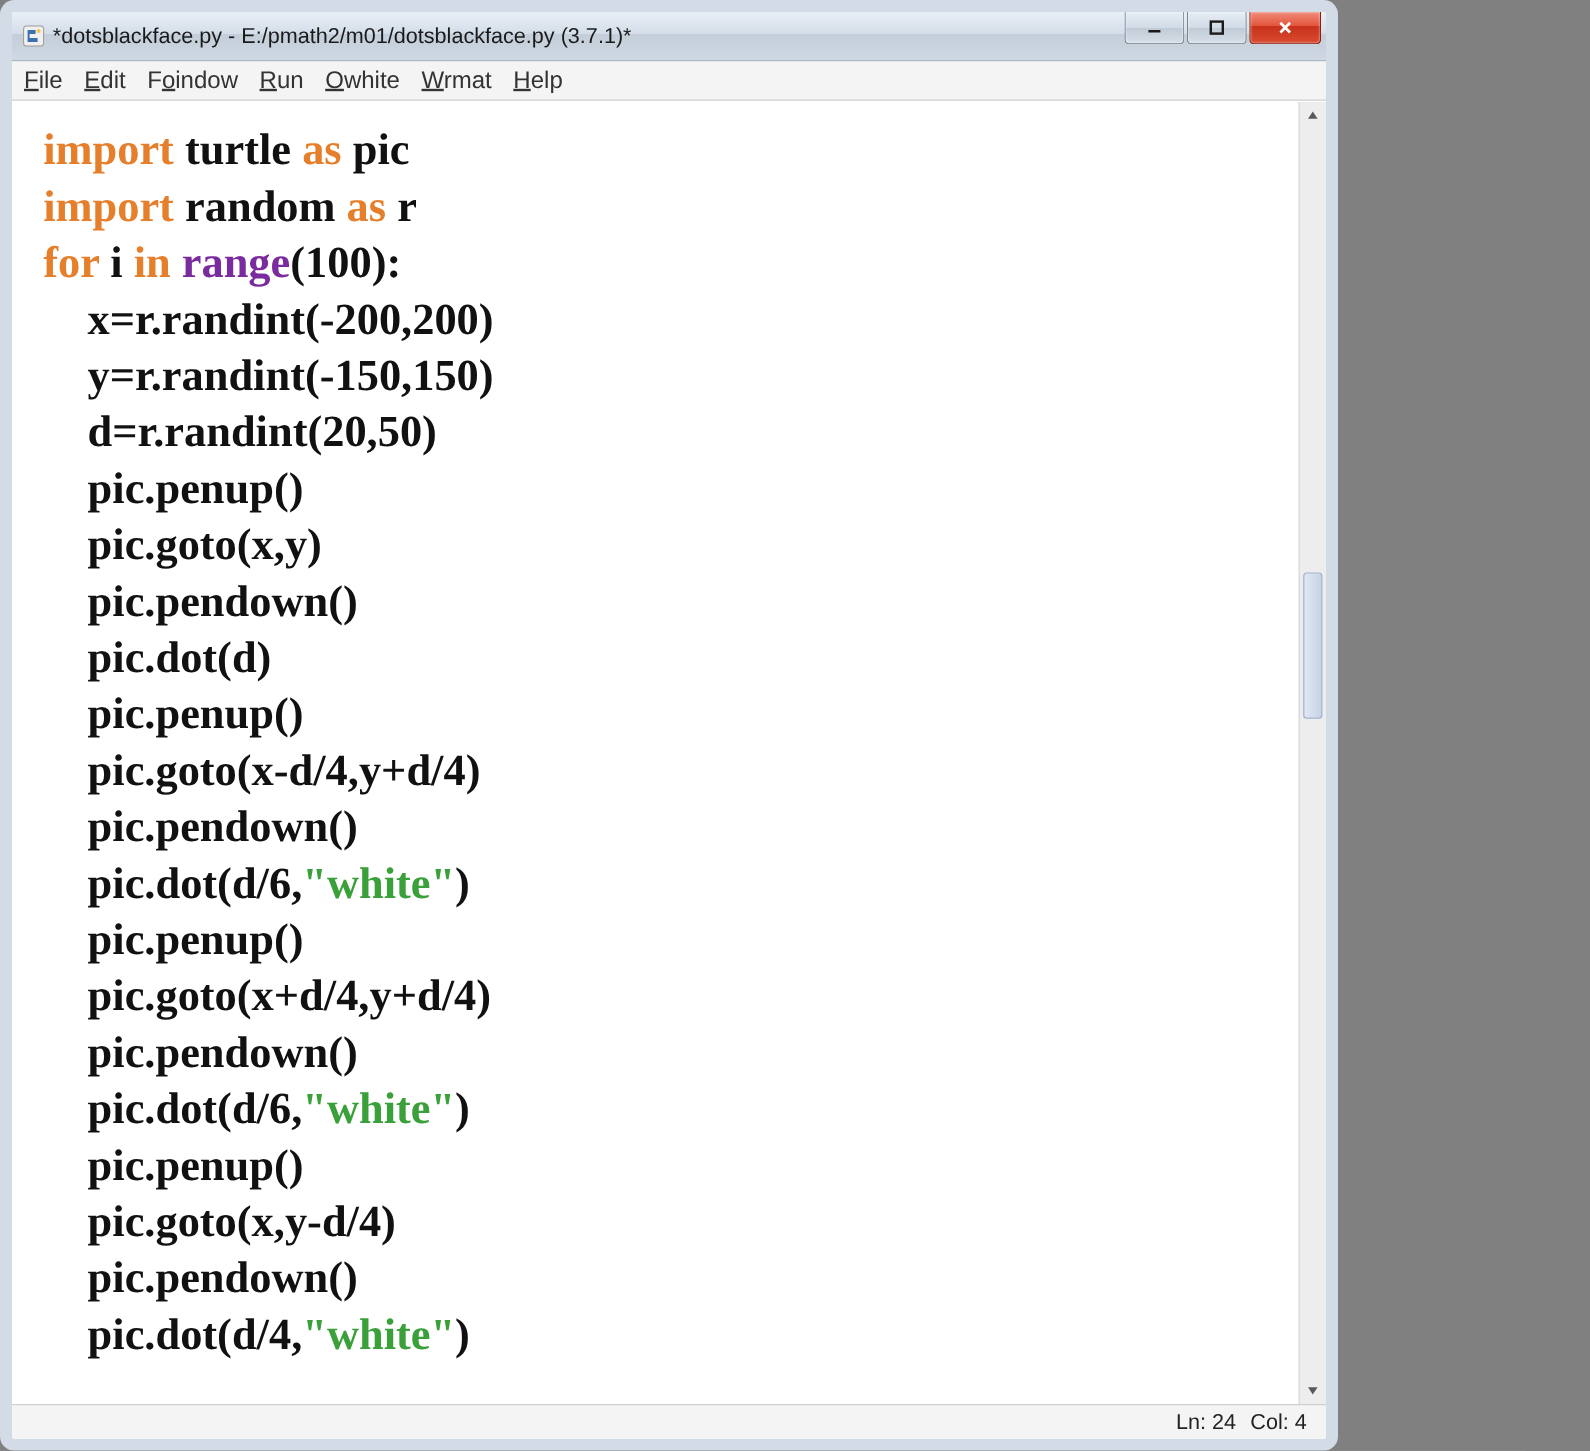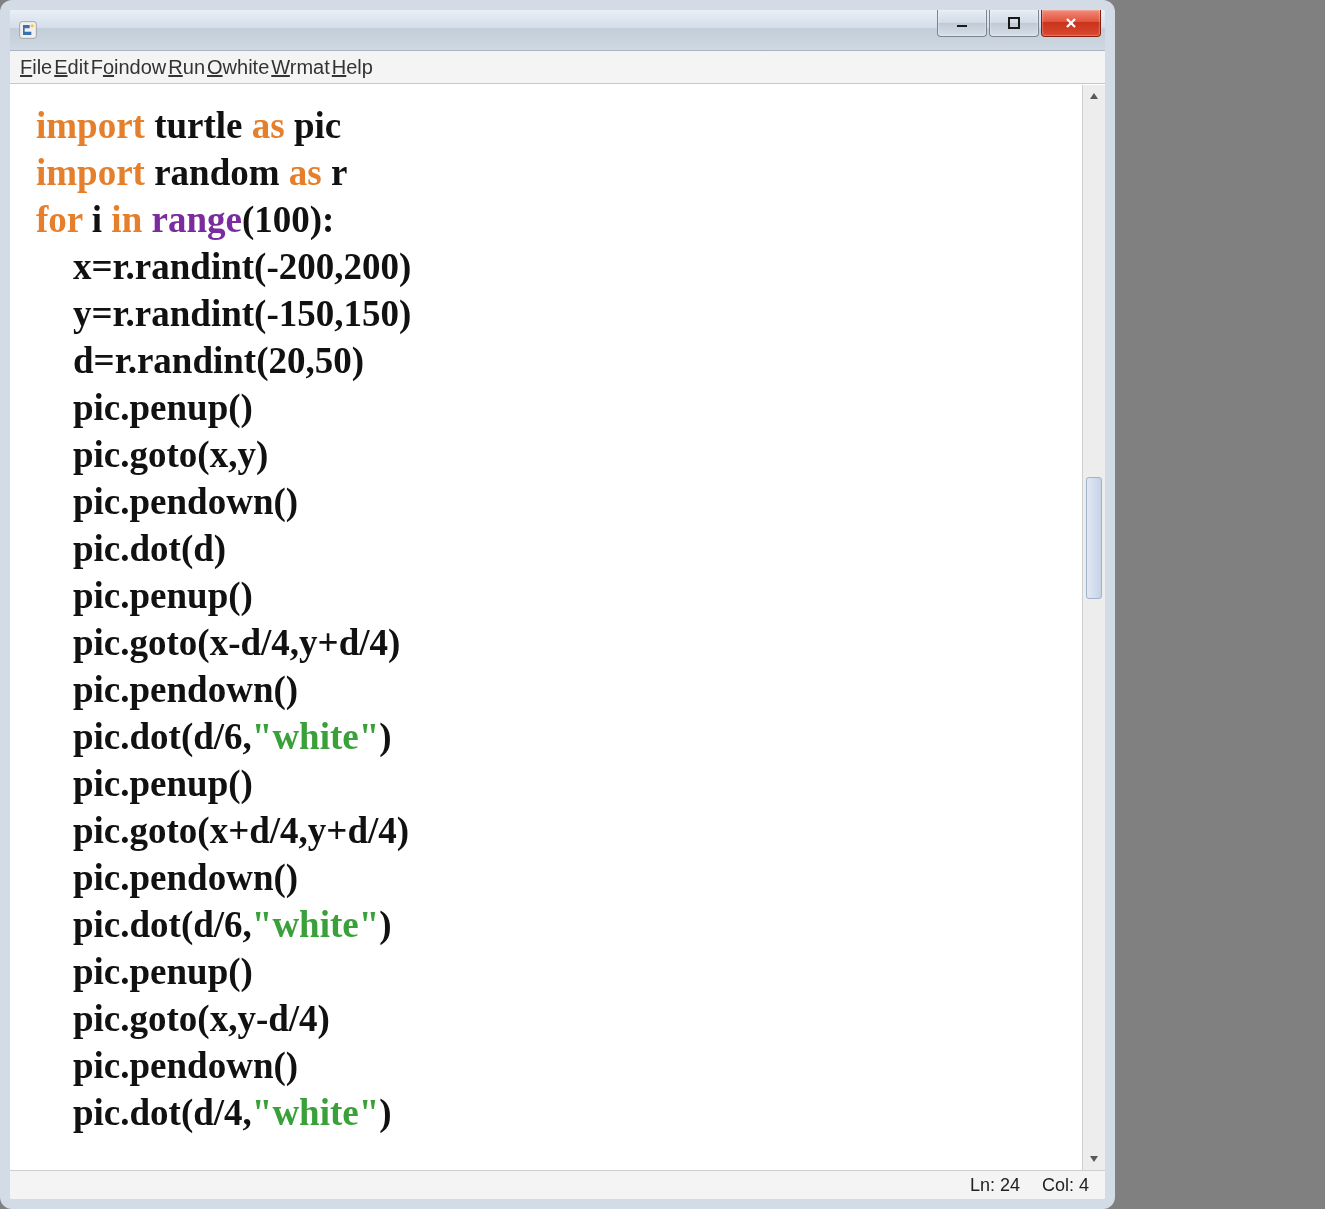--- a/index.html
+++ b/index.html
@@ -9,54 +9,55 @@
   .titlebar .icon{width:20px;height:20px;display:flex;align-items:center;justify-content:center;margin-right:6px;}
   .titlebar .icon svg{width:20px;height:20px;}
   .titlebar .title-text{font-size:18px;color:#1a1a1a;white-space:nowrap;}
   .win-buttons{position:absolute;right:4px;top:0;display:flex;}
   .win-btn{width:48px;height:26px;margin-left:2px;border:1px solid #7a8590;border-top:none;border-radius:0 0 4px 4px;display:flex;align-items:center;justify-content:center;background:linear-gradient(to bottom,#e6edf5 0%,#d1dbe6 50%,#bfcad5 51%,#d7dfe8 100%);box-shadow:0 0 2px rgba(255,255,255,.8) inset;}
   .win-btn svg{width:14px;height:14px;}
   .win-btn.close{background:linear-gradient(to bottom,#f08b7a 0%,#e2543b 45%,#c8321b 46%,#d94a30 100%);width:58px;border-color:#8b1e0c;}
   .win-btn.close svg{stroke:#fff;fill:none;stroke-width:2.3;}
   .win-btn.min svg,.win-btn.max svg{stroke:#1a1a1a;fill:none;stroke-width:2;}
   
-  .menubar{height:32px;background:#f4f4f4;border-bottom:1px solid #c7c7c7;display:flex;align-items:center;padding:0 10px;gap:2px;}
+  .menubar{height:32px;background:#f4f4f4;border-bottom:1px solid #c7c7c7;display:flex;align-items:center;padding:0 10px;gap:18px;}
   .menubar .menu-item{font-size:20px;color:#333;cursor:default;}
   .menubar .menu-item .ul{text-decoration:underline;}
   
   .client{flex:1;display:flex;position:relative;border-top:1px solid #fff;}
   .editor{flex:1;overflow:hidden;background:#fff;padding:6px 0 0 14px;position:relative;}
   pre.code{margin:12px;font-family:"Times New Roman",Georgia,serif;font-size:37px;line-height:1.27;font-weight:bold;white-space:pre;color:#111;}
   .kw-orange{color:#e57f2b;}
   .kw-purple{color:#7a2b9e;}
   .str-green{color:#3aa03a;}
   
   .vscroll{width:22px;background:#ededed;border-left:1px solid #cfcfcf;display:flex;flex-direction:column;align-items:center;}
   .vscroll .arrow{width:100%;height:22px;display:flex;align-items:center;justify-content:center;}
   .vscroll .arrow svg{width:10px;height:10px;fill:#595959;}
   .vscroll .track{flex:1;width:100%;position:relative;}
   .vscroll .thumb{position:absolute;left:3px;right:3px;top:370px;height:120px;background:linear-gradient(to right,#e1e8f3,#c6d3e6);border:1px solid #9fb1cc;border-radius:3px;}
   
-  .statusbar{height:28px;border-top:1px solid #cfcfcf;background:#f4f4f4;display:flex;justify-content:flex-end;align-items:center;padding:0 16px;font-size:18px;color:#222;gap:22px;}
+  .statusbar{height:28px;border-top:1px solid #cfcfcf;background:#f4f4f4;display:flex;justify-content:flex-end;align-items:center;padding:0 16px;font-size:18px;color:#222;gap:12px;}
   
   .window-outer{border:10px solid rgba(173,190,210,.55);border-radius:12px;}
 </style>
 </head>
 <body>
 
 <div class="window-outer">
 
   <div class="titlebar">
     <span class="icon">
       <svg viewBox="0 0 24 24">
           <rect x="2" y="2" width="20" height="20" rx="3" fill="#f0f0f0" stroke="#999"></rect>
           <path d="M6 6h8v4H8v4h8v4H6z" fill="#3c6fb0"></path>
           <circle cx="17" cy="7" r="2" fill="#f2c744"></circle>
         </svg>
     </span>
+    <span class="title-text">*dotsblackface.py - E:/pmath2/m01/dotsblackface.py (3.7.1)*</span>
     <div class="win-buttons">
       <div class="win-btn min">
         <svg viewBox="0 0 14 14">
             <line x1="2" y1="10" x2="12" y2="10"></line>
           </svg>
       </div>
       <div class="win-btn max">
         <svg viewBox="0 0 14 14">
             <rect x="2" y="2" width="10" height="10"></rect>
           </svg>

